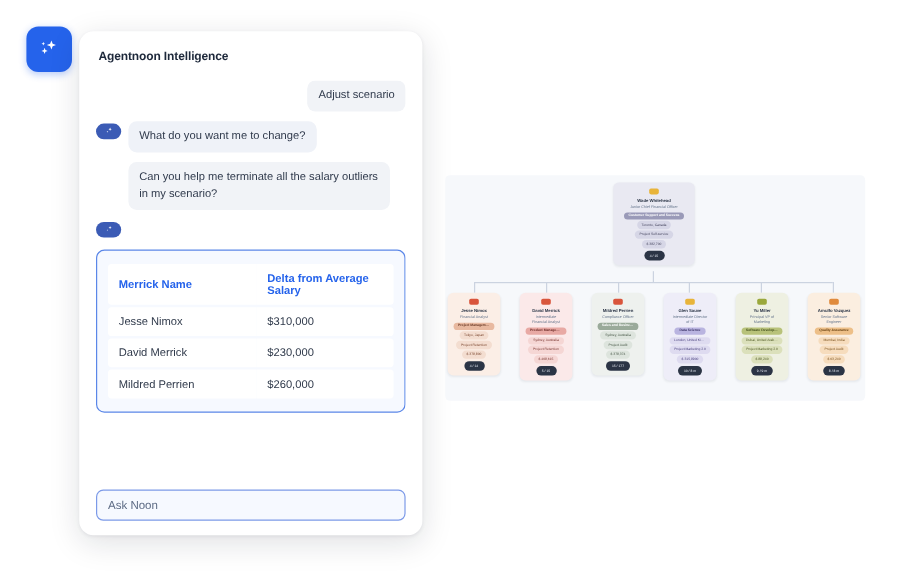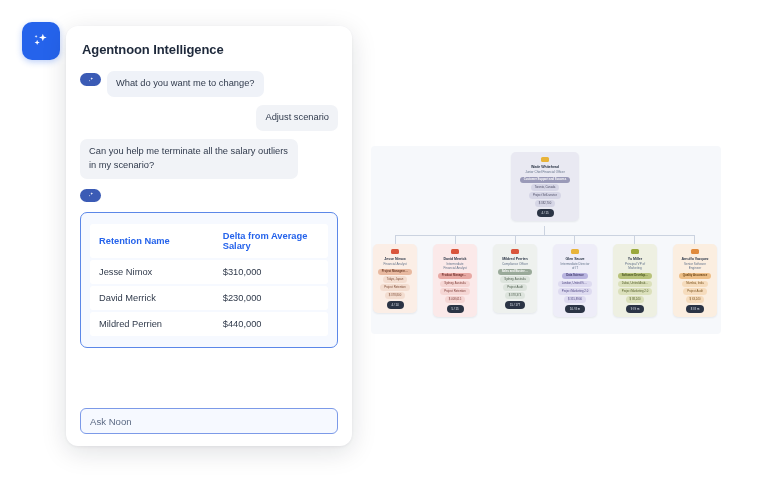--- a/index.html
+++ b/index.html
@@ -32,21 +32,21 @@
   .chat-panel {
     position: absolute; left: 66px; top: 26px;
     width: 286px; height: 420px;
     background: #ffffff;
     border-radius: 12px;
     box-shadow: 0 6px 26px rgba(15,23,42,.13), 0 1px 3px rgba(15,23,42,.06);
     display: flex; flex-direction: column;
     padding: 16px 14px 12px 14px;
   }
   .chat-title {
-    font-size: 13px; font-weight: 700; color: #1e293b;
+    font-size: 10px; font-weight: 700; color: #1e293b;
     letter-spacing: -.1px; margin-bottom: 14px; padding-left: 2px;
   }
   .chat-body { flex: 1; display: flex; flex-direction: column; gap: 8px; overflow: hidden; }
 
   .row { display: flex; align-items: flex-start; gap: 6px; }
   .row.right { justify-content: flex-end; }
 
   .bubble {
     background: #f1f3f7;
     border-radius: 7px;
@@ -207,68 +207,68 @@
       </svg>
     </span>
   </div>
 
   <div class="chat-panel">
 
     <div class="chat-title">Agentnoon Intelligence</div>
 
     <div class="chat-body">
 
+      <div class="row right">
+        <div class="bubble user">Adjust scenario</div>
+      </div>
+
       <div class="row">
         <span class="ai-badge">
           <svg width="10" height="8" viewBox="0 0 24 24" fill="#ffffff">
             <path d="M14.2 4l1.1 3 3 1.1-3 1.1-1.1 3-1.1-3-3-1.1 3-1.1z"></path>
             <path d="M7.6 12l.6 1.7 1.7.6-1.7.6-.6 1.7-.6-1.7-1.7-.6 1.7-.6z"></path>
           </svg>
         </span>
         <div class="bubble assistant">What do you want me to change?</div>
       </div>
 
-      <div class="row right">
-        <div class="bubble user">Adjust scenario</div>
-      </div>
-
       <div class="row">
-        <div class="bubble user" style="">Can you help me terminate all the salary outliers in my scenario?</div>
+        <div class="bubble user" style="margin-left:27px">Can you help me terminate all the salary outliers in my scenario?</div>
       </div>
 
       <div class="row">
         <span class="ai-badge">
           <svg width="10" height="8" viewBox="0 0 24 24" fill="#ffffff">
             <path d="M14.2 4l1.1 3 3 1.1-3 1.1-1.1 3-1.1-3-3-1.1 3-1.1z"></path>
             <path d="M7.6 12l.6 1.7 1.7.6-1.7.6-.6 1.7-.6-1.7-1.7-.6 1.7-.6z"></path>
           </svg>
         </span>
       </div>
 
       <div class="answer-card">
 
         <table class="tbl">
           <thead>
             <tr>
-              <th>Retention Name</th>
+              <th>Merrick Name</th>
               <th>Delta from Average Salary</th>
             </tr>
           </thead>
           <tbody>
             <tr>
               <td>Jesse Nimox</td>
               <td>$310,000</td>
             </tr>
             <tr>
               <td>David Merrick</td>
               <td>$230,000</td>
             </tr>
             <tr>
               <td>Mildred Perrien</td>
-              <td>$440,000</td>
+              <td>$260,000</td>
             </tr>
           </tbody>
         </table>
 
       </div>
 
     </div>
 
     <div class="ask-wrap">
       <input class="ask-input" type="text" placeholder="Ask Noon" style="">

